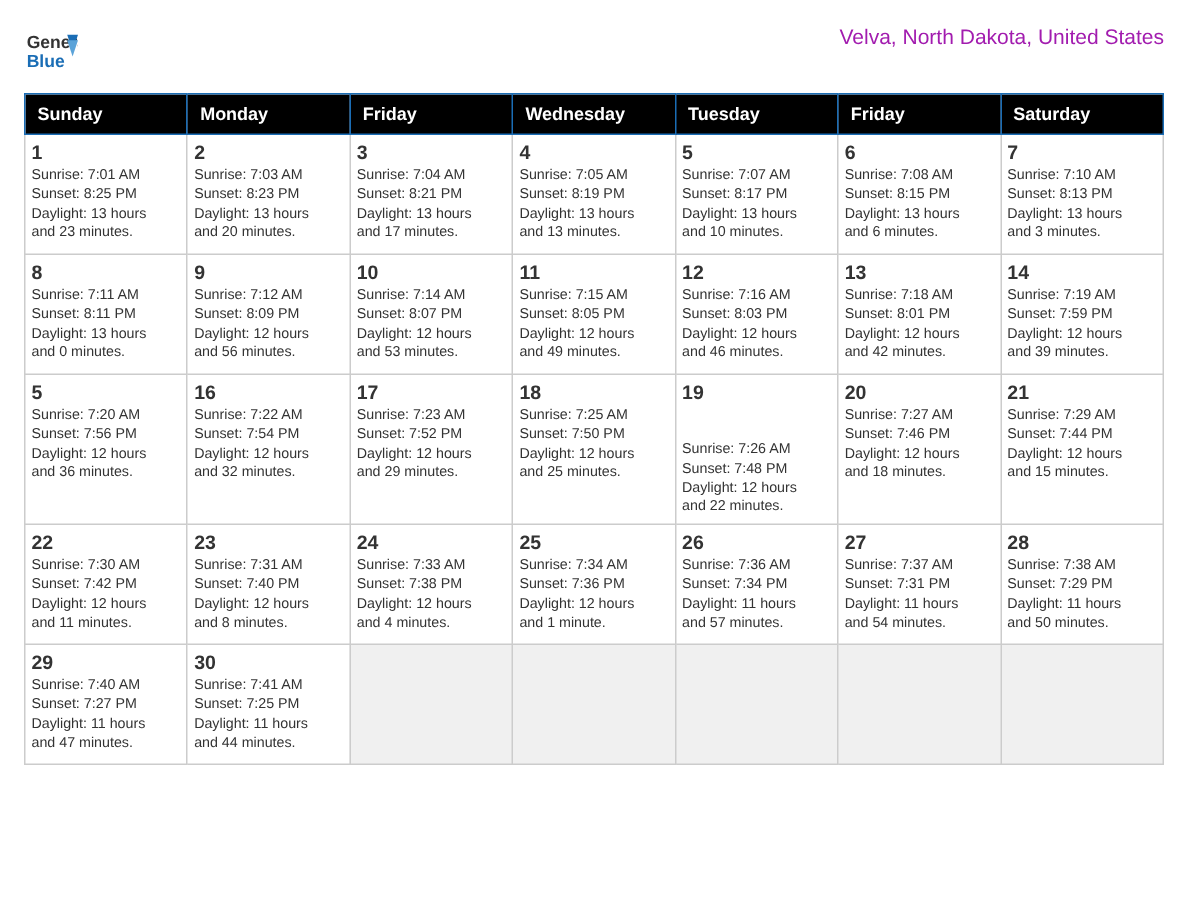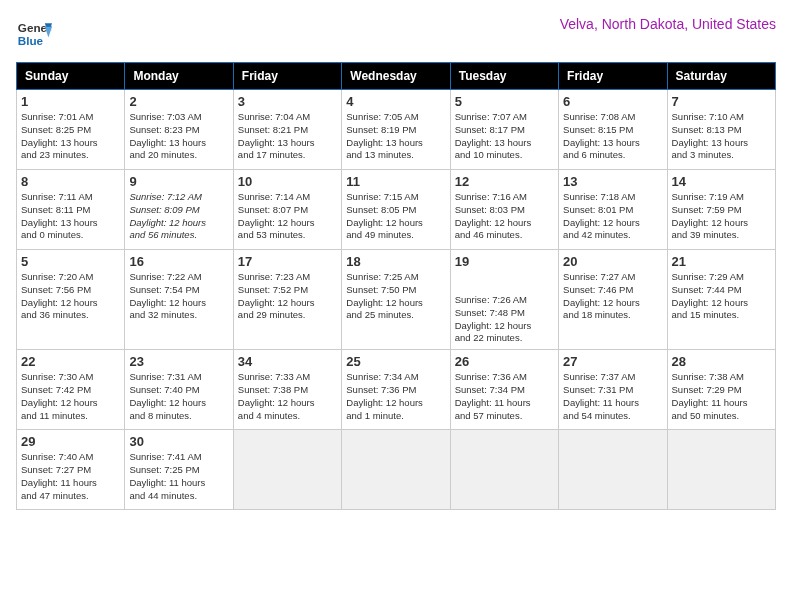--- a/index.html
+++ b/index.html
@@ -159,21 +159,21 @@
       <tr>
         <td>
           <span class="day-num">8</span>
           <div class="cell-text" style="white-space: pre-line;">Sunrise: 7:11 AM
 Sunset: 8:11 PM
 Daylight: 13 hours
 and 0 minutes.</div>
         </td>
         <td>
           <span class="day-num">9</span>
-          <div class="cell-text" style="white-space: pre-line; font-style: italic;">Sunrise: 7:12 AM
+          <div class="cell-text" style="white-space: pre-line;">Sunrise: 7:12 AM
 Sunset: 8:09 PM
 Daylight: 12 hours
 and 56 minutes.</div>
         </td>
         <td>
           <span class="day-num">10</span>
           <div class="cell-text" style="white-space: pre-line;">Sunrise: 7:14 AM
 Sunset: 8:07 PM
 Daylight: 12 hours
 and 53 minutes.</div>
@@ -267,21 +267,21 @@
 and 11 minutes.</div>
         </td>
         <td>
           <span class="day-num">23</span>
           <div class="cell-text" style="white-space: pre-line;">Sunrise: 7:31 AM
 Sunset: 7:40 PM
 Daylight: 12 hours
 and 8 minutes.</div>
         </td>
         <td>
-          <span class="day-num">34</span>
+          <span class="day-num">24</span>
           <div class="cell-text" style="white-space: pre-line;">Sunrise: 7:33 AM
 Sunset: 7:38 PM
 Daylight: 12 hours
 and 4 minutes.</div>
         </td>
         <td>
           <span class="day-num">25</span>
           <div class="cell-text" style="white-space: pre-line;">Sunrise: 7:34 AM
 Sunset: 7:36 PM
 Daylight: 12 hours

